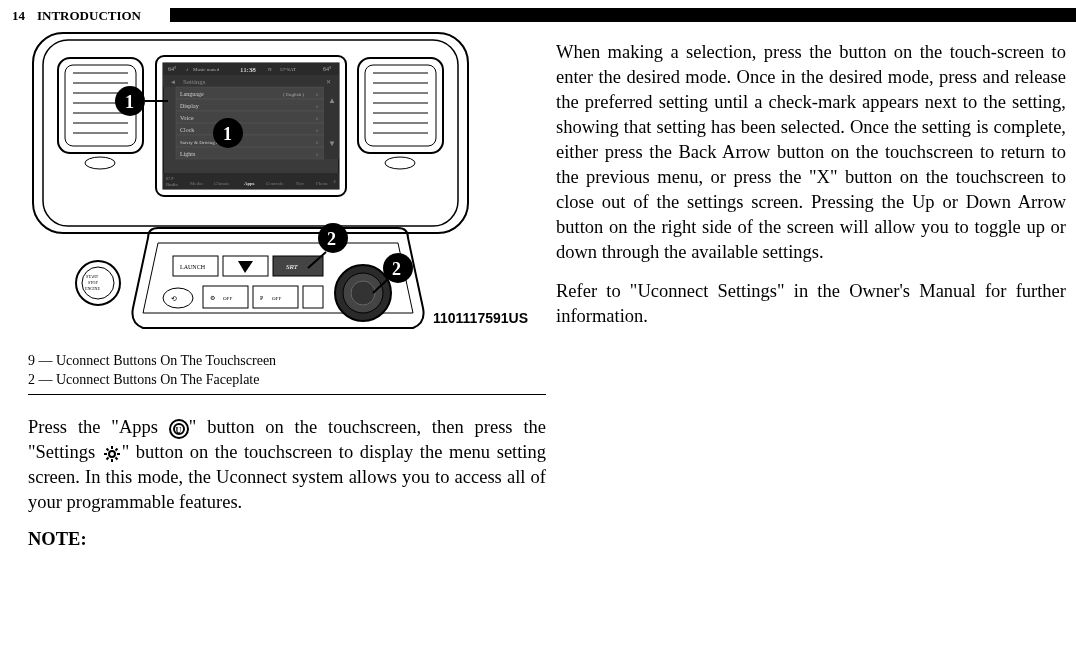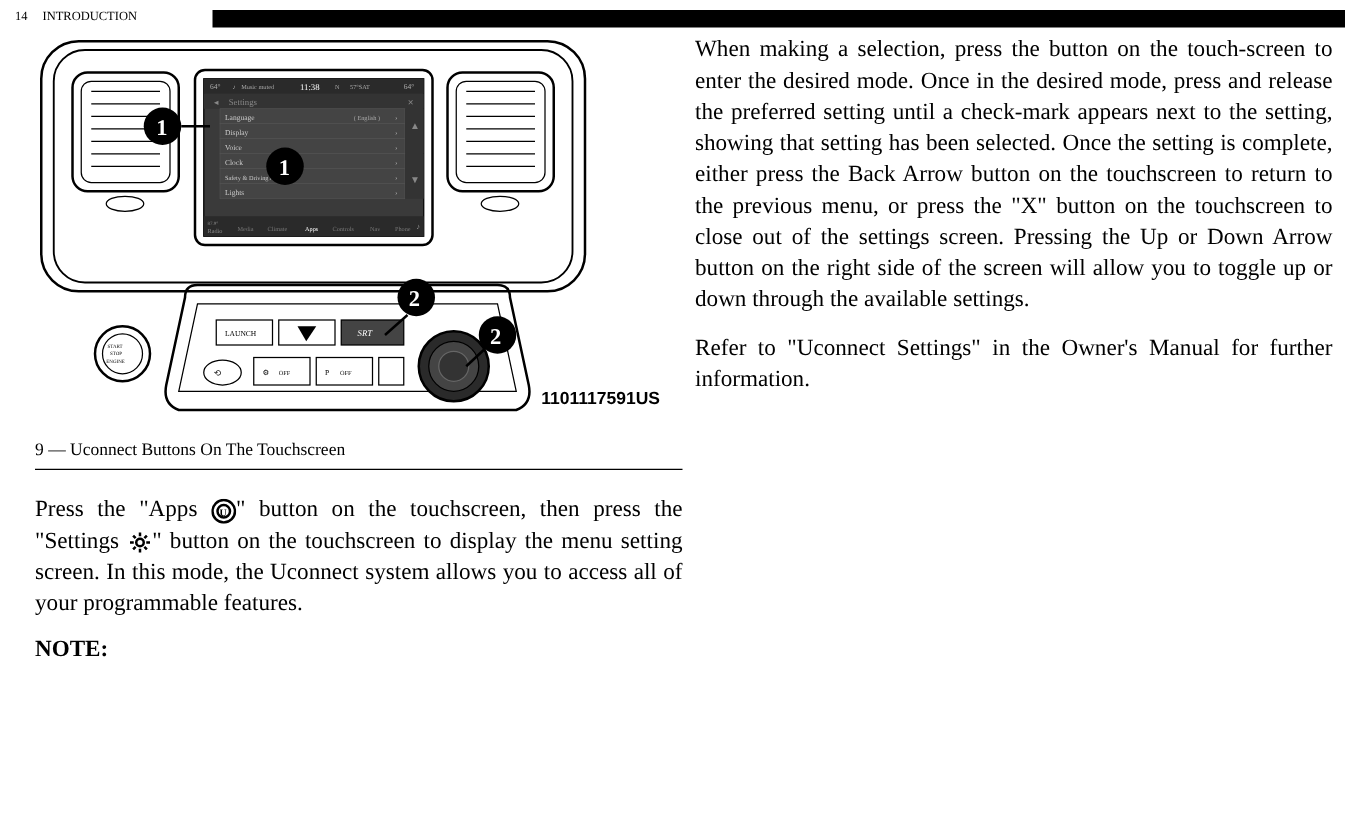--- a/index.html
+++ b/index.html
@@ -14,22 +14,22 @@
       position: relative;
       background: white;
       color: #000;
     }
     .page-header {
       position: absolute;
       top: 8px;
       left: 12px;
       display: flex;
       align-items: flex-end;
-      font-size: 10px;
-      font-weight: normal;
+      font-size: 13px;
+      font-weight: bold;
     }
     .page-number {
       margin-right: 12px;
     }
     .header-bar {
       position: absolute;
       top: 8px;
       left: 170px;
       right: 0;
       height: 14px;
@@ -37,21 +37,21 @@
     }
     .left-column {
       position: absolute;
       left: 28px;
       top: 28px;
       width: 518px;
     }
     .right-column {
       position: absolute;
       left: 556px;
-      top: 28px;
+      top: 40px;
       width: 510px;
       font-family: Liberation Serif, serif;
     }
     .diagram-container {
       width: 511px;
       height: 318px;
       position: relative;
       border: none;
       margin-bottom: 6px;
     }
@@ -246,20 +246,21 @@
       <circle cx="370" cy="240" r="15" fill="#000"></circle>
       <text x="364" y="247" font-size="18" fill="#fff" font-weight="bold">2</text>
       <line x1="360" y1="251" x2="345" y2="265" stroke="#000" stroke-width="2"></line>
 
       <text x="405" y="295" font-size="14" font-weight="bold" font-family="Arial" fill="#000">1101117591US</text>
     </svg>
   </div>
 
   <div class="legend">
     <div>9 — Uconnect Buttons On The Touchscreen</div>
+    <div>2 — Uconnect Buttons On The Faceplate</div>
   </div>
   <hr class="legend-divider">
 
   <p class="body-text">
     <span>Press the "Apps </span><svg class="inline-icon" viewBox="0 0 20 20">
         <circle cx="10" cy="10" r="9" fill="none" stroke="#000" stroke-width="2"></circle>
         <circle cx="10" cy="10" r="5" fill="none" stroke="#000" stroke-width="2"></circle>
         <text x="6.5" y="13.5" font-size="8" font-weight="bold">U</text>
       </svg><span>" button on the touchscreen, then press the "Settings </span><svg class="inline-icon" viewBox="0 0 20 20">
         <circle cx="10" cy="10" r="3" fill="none" stroke="#000" stroke-width="2"></circle>

